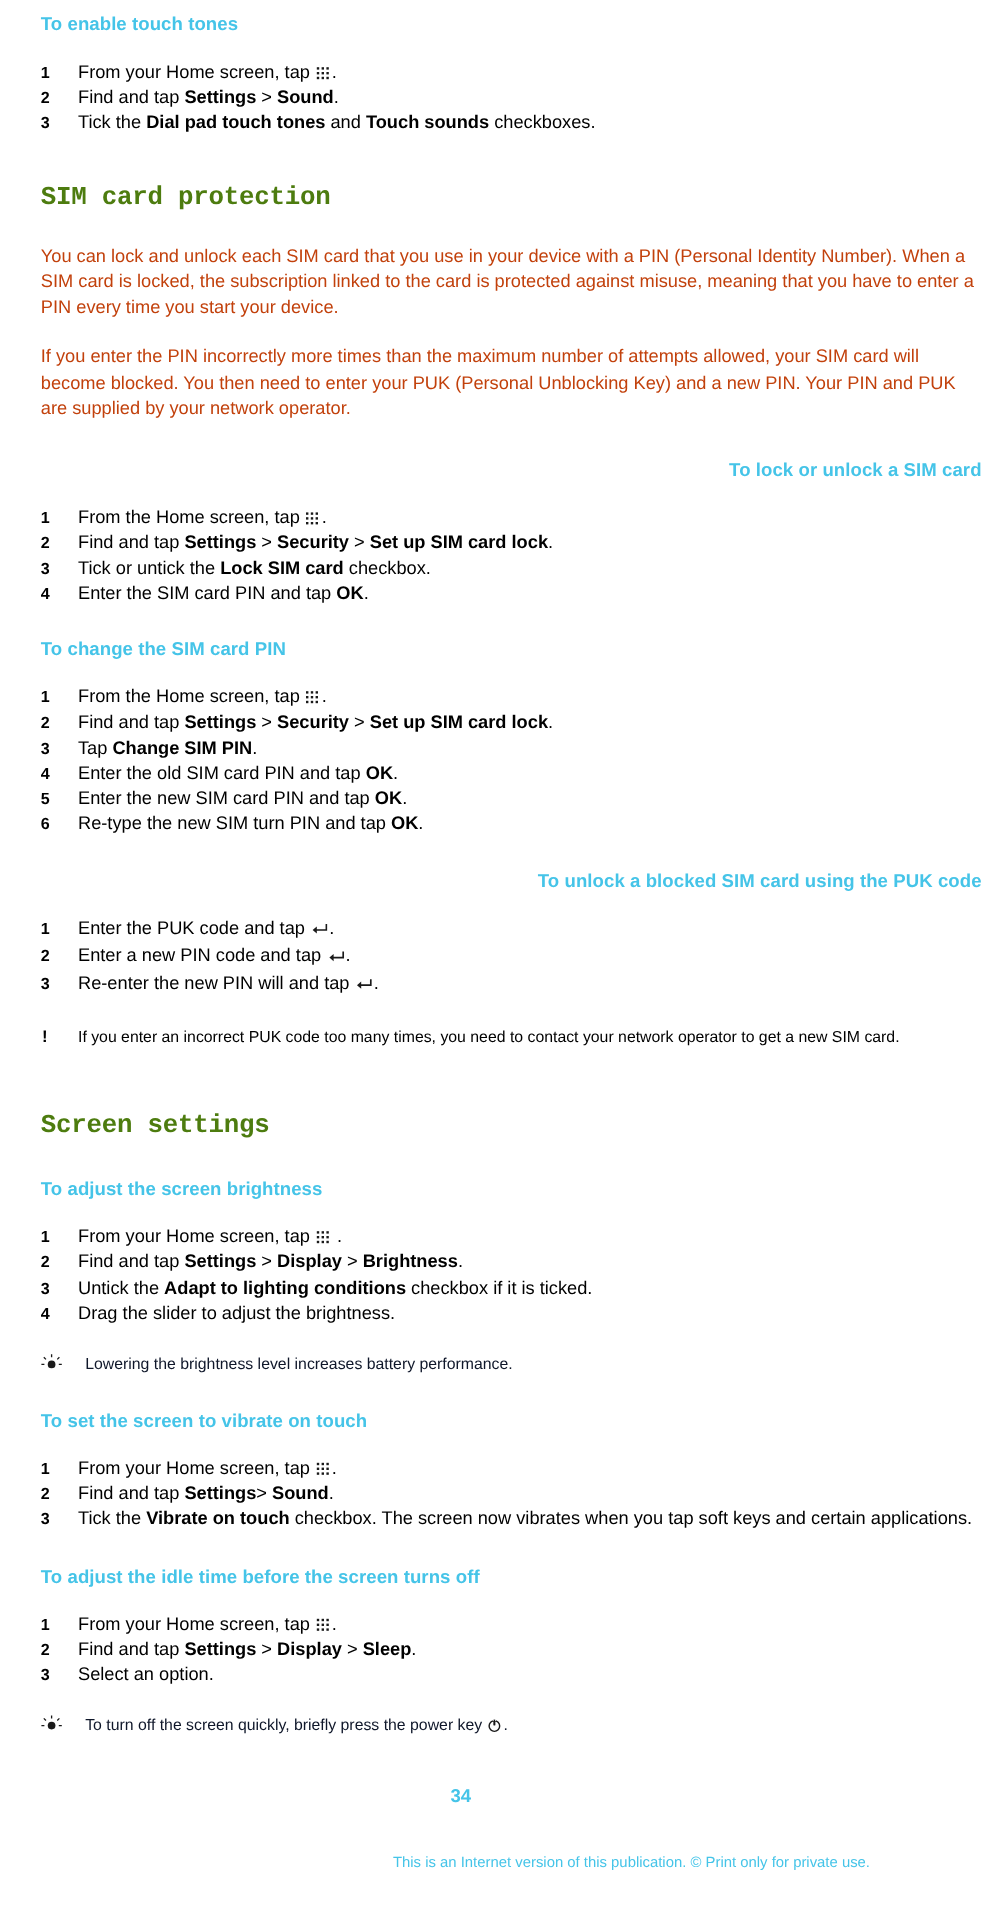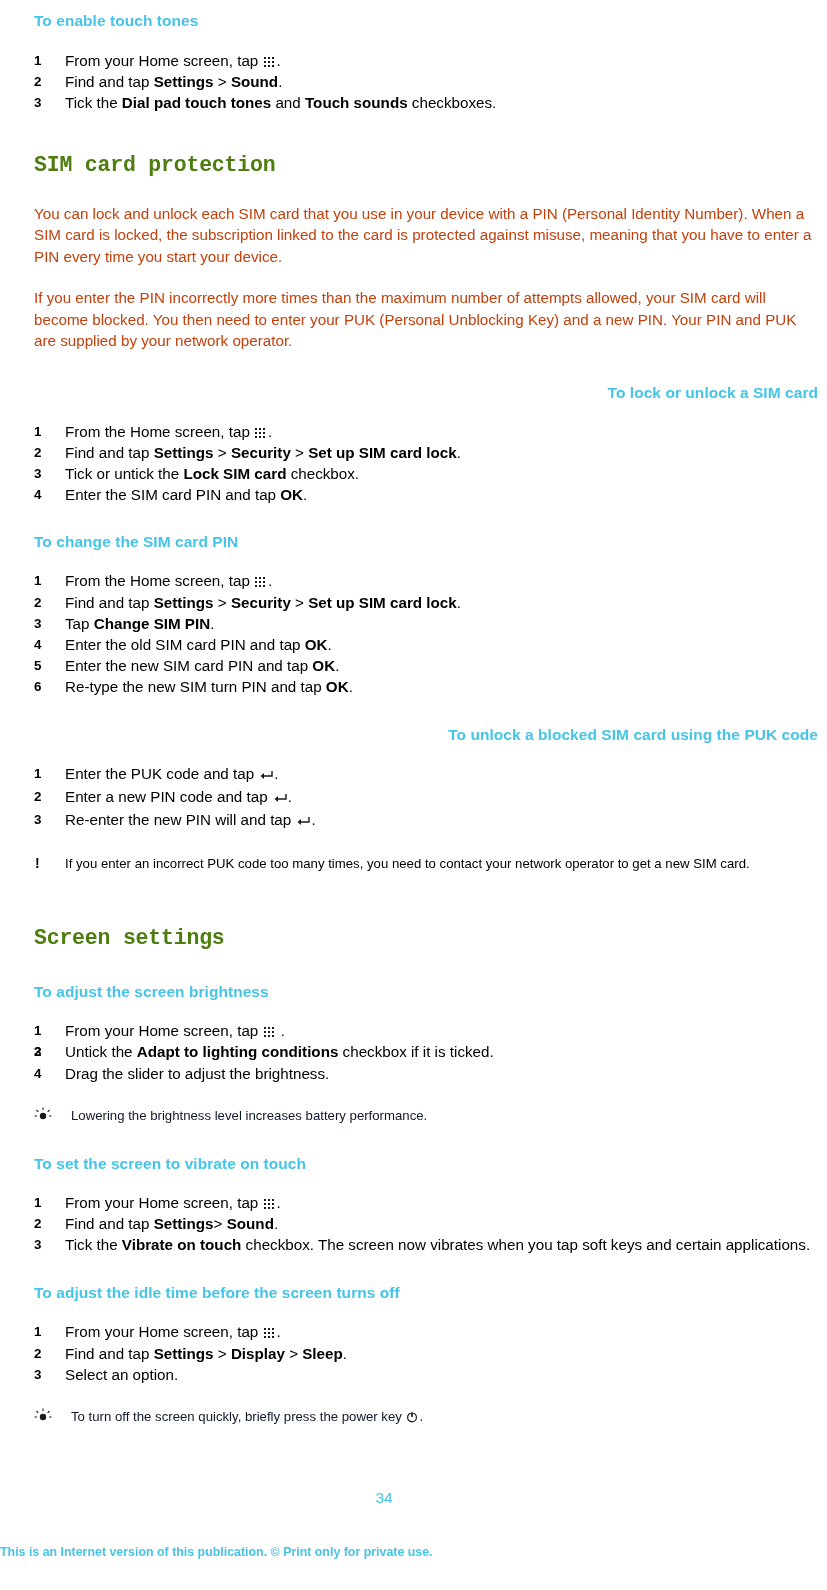--- a/index.html
+++ b/index.html
@@ -138,31 +138,30 @@
     margin: 0 1px;
   }
   .page-number {
     position: absolute;
     left: 0;
     top: 1489px;
     width: 768px;
     text-align: center;
     font-size: 15.5px;
     color: #45c4e8;
-    font-weight: normal;
+    font-weight: bold;
   }
   .footer {
     position: absolute;
     left: 0;
     top: 1545px;
     width: 725px;
-    text-align: left;
+    text-align: right;
     font-size: 12.4px;
     color: #45c4e8;
-    font-weight: bold;
   }
 </style>
 </head>
 <body>
 
 <div class="page">
   <div class="content">
 
     <h3 class="proc-title" style="margin-top:0px;">To enable touch tones</h3>
     <ol class="steps" style="margin-top:20px;">
@@ -245,21 +244,21 @@
     </div>
 
     <h2 class="section-title" style="margin-top:53px;">Screen settings</h2>
 
     <h3 class="proc-title" style="margin-top:33px;">To adjust the screen brightness</h3>
     <ol class="steps" style="margin-top:19px;">
       <li>
         <span class="num">1</span><span>From your Home screen, tap </span><span class="icon-appgrid"><i></i><i></i><i></i><i></i><i></i><i></i><i></i><i></i><i></i></span><span> .</span>
       </li>
       <li>
-        <span class="num">2</span>
+        <span class="num">2</span><span><span>Find and tap </span><span class="b">Settings</span><span> &gt; </span><span class="b">Display</span><span> &gt; </span><span class="b">Brightness</span><span>.</span></span>
       </li>
       <li>
         <span class="num">3</span><span><span>Untick the </span><span class="b">Adapt to lighting conditions</span><span> checkbox if it is ticked.</span></span>
       </li>
       <li>
         <span class="num">4</span><span><span>Drag the slider to adjust the brightness.</span></span>
       </li>
     </ol>
     <div class="tip" style="margin-top:22px;">
       <span class="marker"><svg width="18" height="15" viewBox="0 0 18 15">

